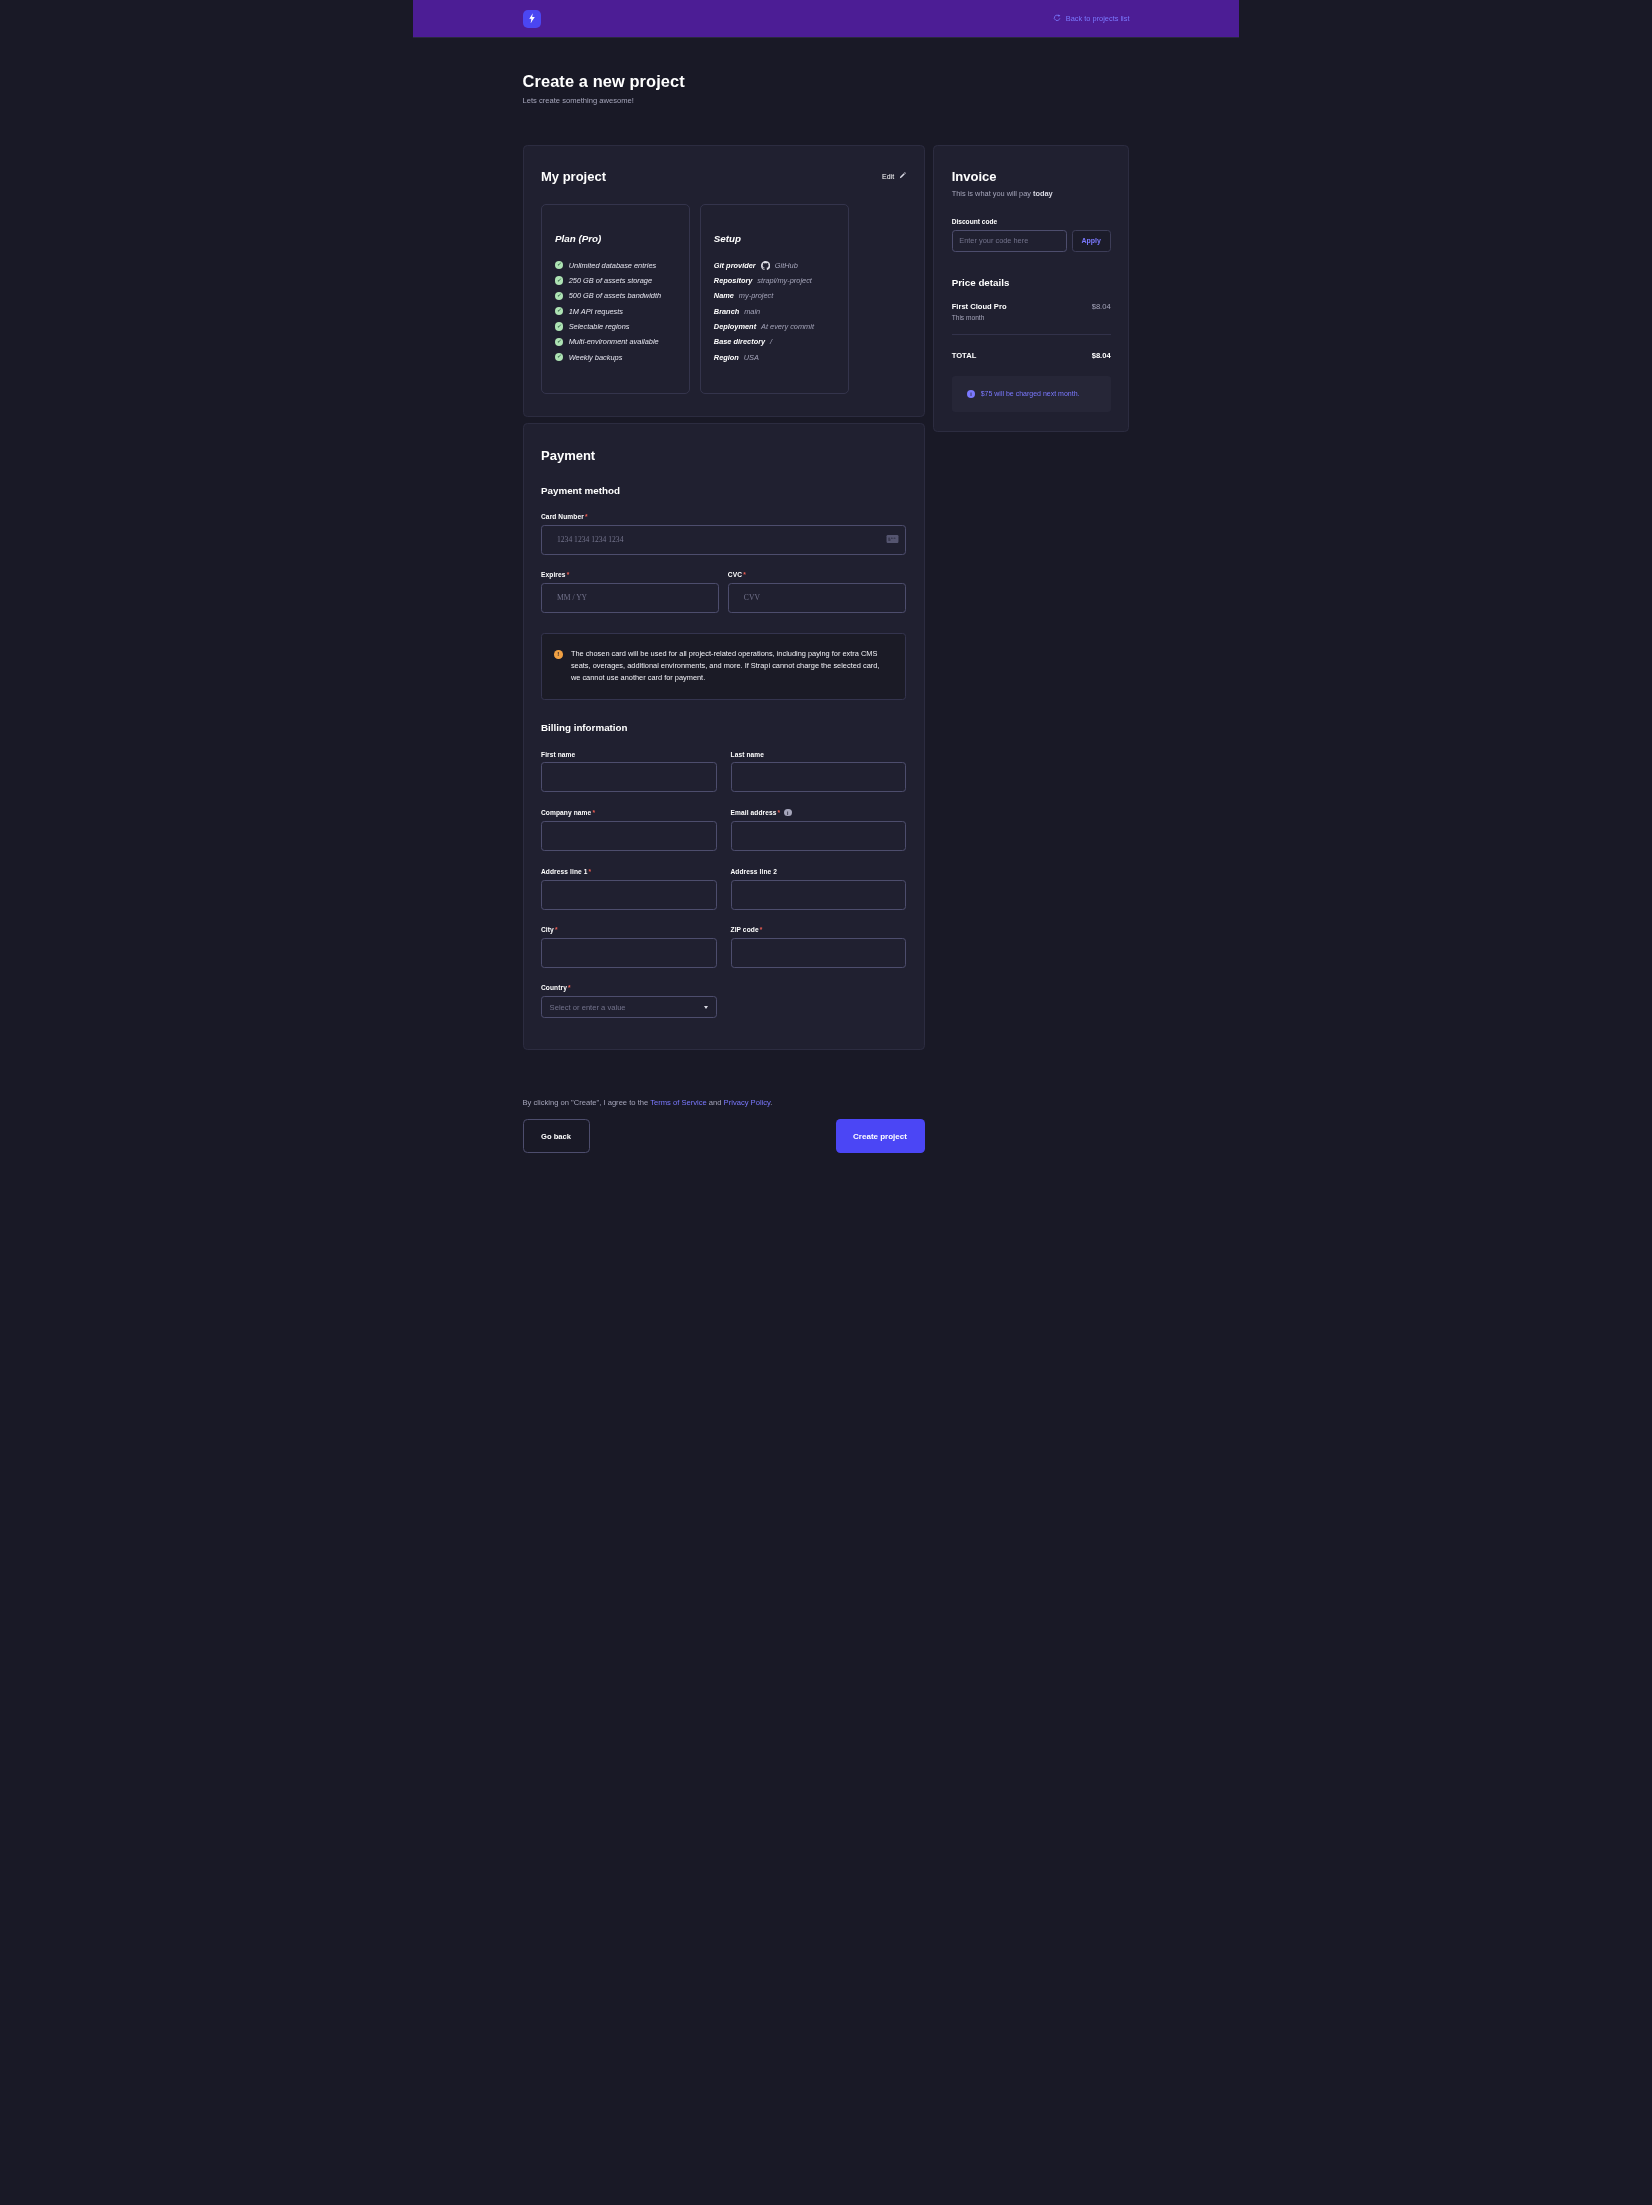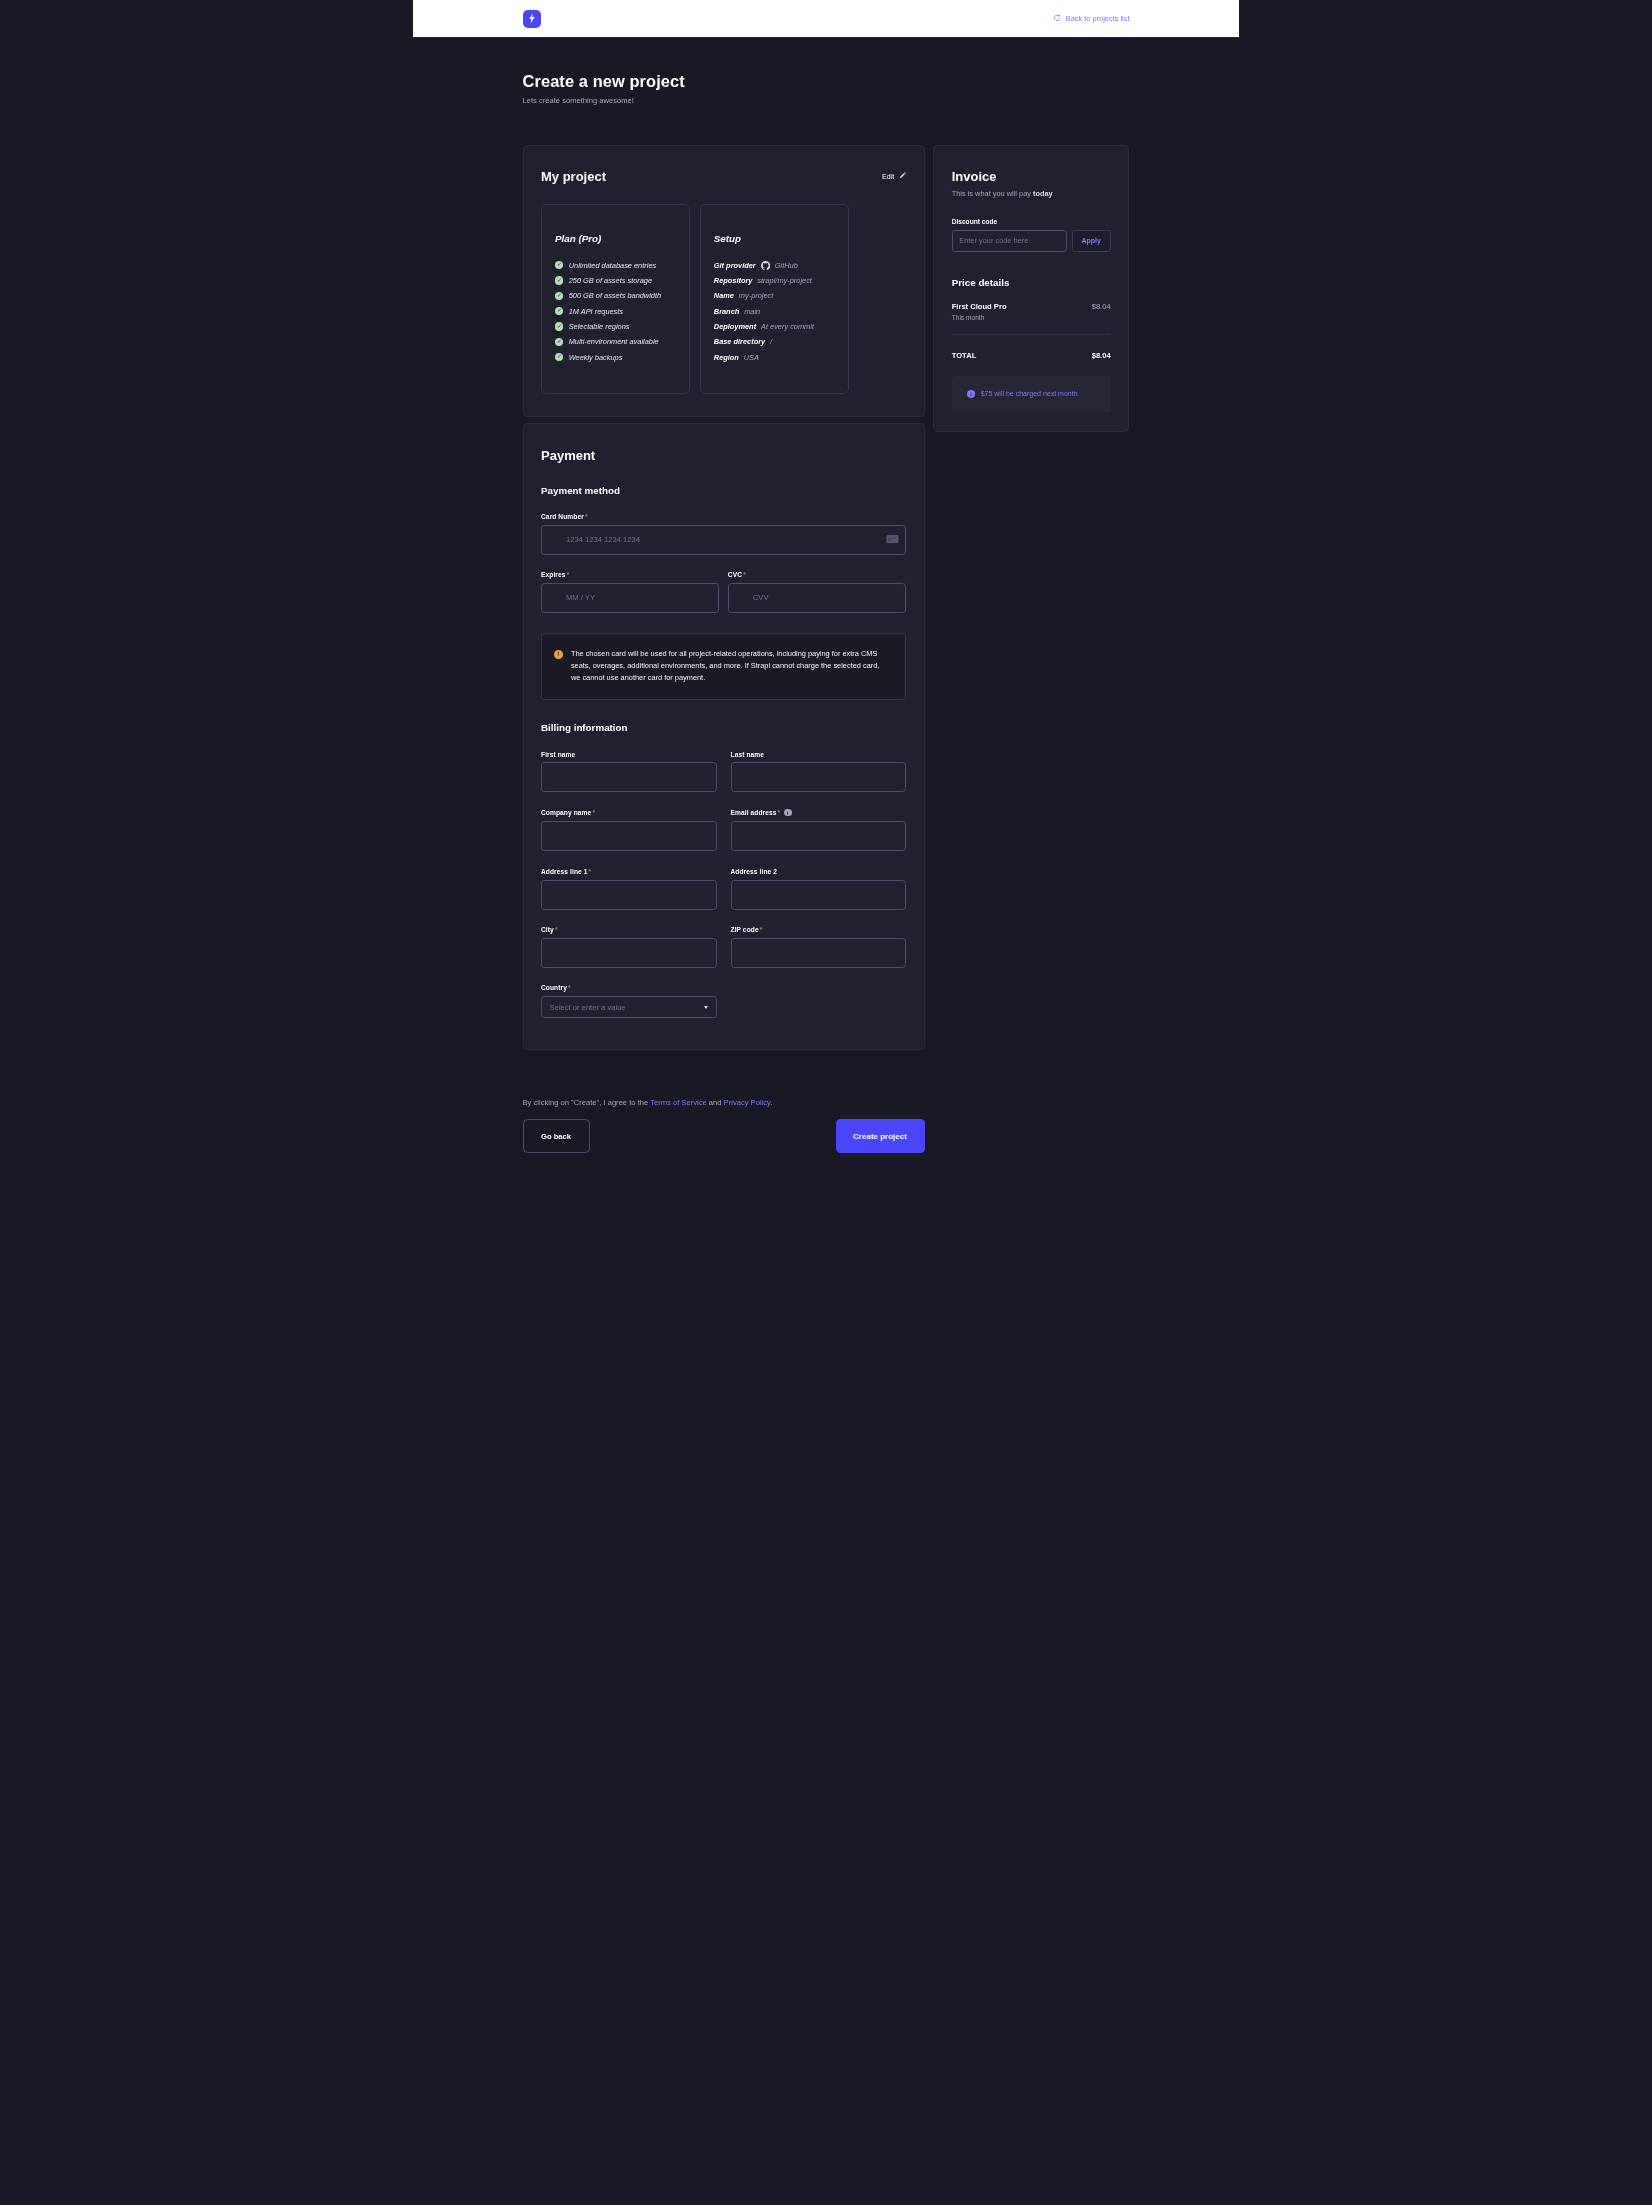--- a/index.html
+++ b/index.html
@@ -6,21 +6,21 @@
   html,body { margin:0; padding:0; }
   body {
     background:#191926;
     font-family:"Liberation Sans", sans-serif;
     color:#ffffff;
     -webkit-font-smoothing:antialiased;
   }
   .page { width:826px; min-height:1103px; margin:0 auto; position:relative; }
 
   
-  .topbar { height:38px; background:#ffffff; border-bottom:0.5px solid #29293d; }
+  .topbar { height:38px; background:#4c1d95; border-bottom:0.5px solid #29293d; }
   .topbar-inner { width:607px; height:100%; margin:0 auto; display:flex; align-items:center; justify-content:space-between; }
   .logo { width:18px; height:18px; border-radius:4.9px; background:#4b46f2; display:flex; align-items:center; justify-content:center; cursor:pointer; }
   .back-link { display:flex; align-items:center; gap:4.9px; color:#7b79ff; font-size:7.4px; cursor:pointer; }
   .back-link svg { display:block; }
 
   
   .page-header { width:607px; margin:34px auto 6px; }
   .page-title { font-size:16.4px; font-weight:700; letter-spacing:0.1px; }
   .page-subtitle { margin-top:4.9px; font-size:7.6px; color:#a5a5ba; }
 
@@ -48,21 +48,21 @@
   .s-value { color:#a5a5ba; }
   .gh-icon svg { display:block; }
 
   
   .payment-card { margin-top:6.6px; padding:24px 17.5px 31px; }
   .sub-title { font-size:9.8px; font-weight:700; margin-top:22px; }
   .field { margin-top:16.4px; }
   .f-label { display:flex; align-items:center; font-size:6.6px; font-weight:700; color:#ffffff; letter-spacing:0.1px; }
   .req { color:#ee5e52; margin-left:1.1px; }
   .label-info { width:7.6px; height:7.6px; margin-left:3.8px; border-radius:50%; background:#a5a5ba; color:#202030; font-size:5.2px; font-weight:700; display:inline-flex; align-items:center; justify-content:center; }
-  .text-input { display:block; width:100%; height:30px; margin-top:4.9px; background:transparent; border:0.5px solid #4d4d6d; border-radius:3.3px; color:#ffffff; font-size:7.6px; padding:0 24px; font-family:Liberation Sans, sans-serif; outline:none; }
+  .text-input { display:block; width:100%; height:30px; margin-top:4.9px; background:transparent; border:0.5px solid #4d4d6d; border-radius:3.3px; color:#ffffff; font-size:7.6px; padding:0 15px; font-family:Liberation Serif, serif; outline:none; }
   .text-input::placeholder { color:#73738c; }
   .input-wrap { position:relative; margin-top:4.9px; }
   .input-wrap .text-input { margin-top:0; }
   .card-icon { position:absolute; right:6.6px; top:50%; transform:translateY(-50%); pointer-events:none; }
   .two-col { display:flex; gap:8.7px; margin-top:16.4px; }
   .two-col .field { flex:1; margin-top:0; }
 
   .notice-box { margin-top:19.7px; border:0.5px solid #34344e; background:#1b1b26; border-radius:3.3px; padding:14.8px 16.4px 14.8px 12px; display:flex; gap:8.2px; }
   .warn-icon { flex:0 0 auto; width:8.7px; height:8.7px; border-radius:50%; background:#f0a043; color:#1b1b26; font-size:6px; font-weight:700; display:flex; align-items:center; justify-content:center; margin-top:1.6px; }
   .notice-text { font-size:7.4px; line-height:12px; color:#f2f2f7; }

